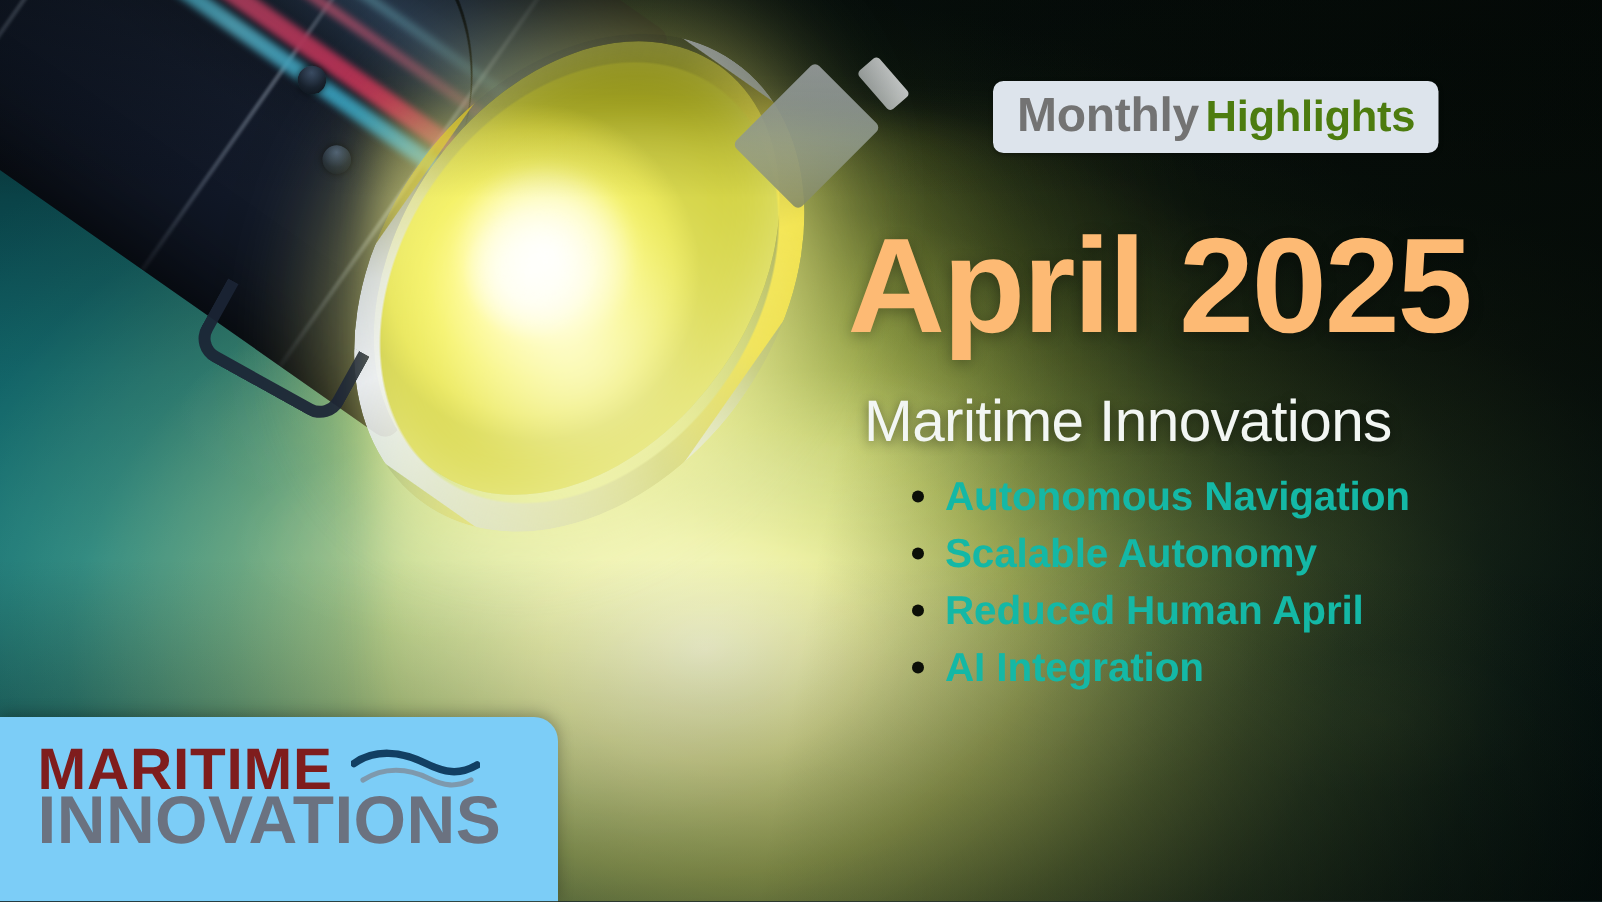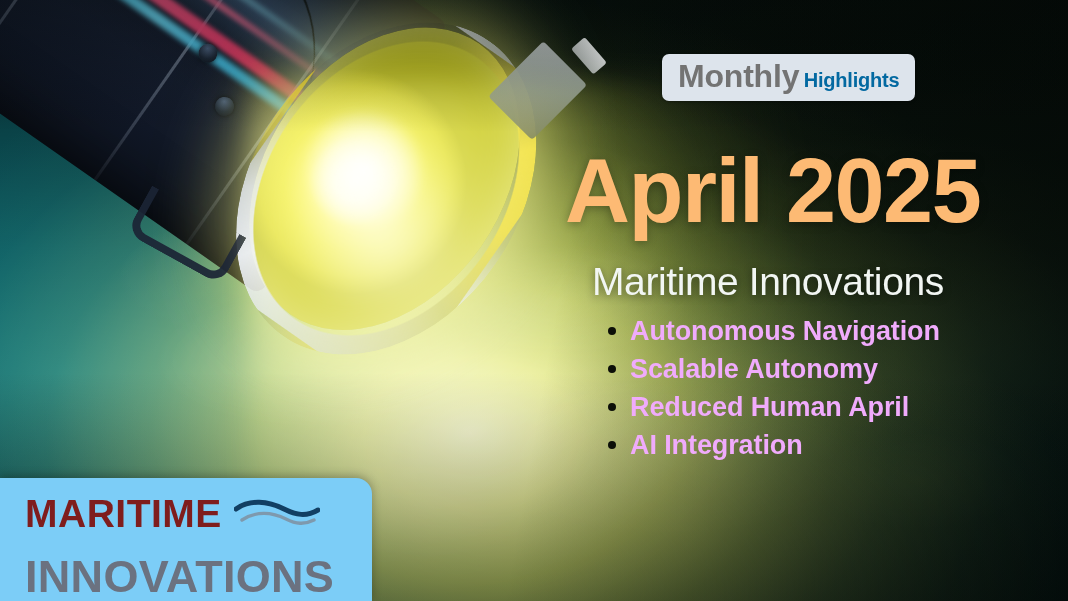--- a/index.html
+++ b/index.html
@@ -179,44 +179,44 @@
     background:#dde4ec;
     border-radius:7px;
     line-height:1;
     white-space:nowrap;
     box-shadow:0 1px 3px rgba(0,0,0,.35);
   }
   .badge-strong{
     font-size:32px;font-weight:bold;color:#737373;letter-spacing:-.2px;
   }
   .badge-soft{
-    font-size:20px;font-weight:bold;color:#0369a1;letter-spacing:-.2px;
+    font-size:29px;font-weight:bold;color:#4d7c0f;letter-spacing:-.2px;
   }
 
   .headline{
     position:absolute;left:565px;top:146px;
     font-size:90px;font-weight:bold;line-height:1;
     color:#fdba74;letter-spacing:-1.5px;white-space:nowrap;
     text-shadow:0 2px 10px rgba(0,0,0,.30);
   }
   .subhead{
-    position:absolute;left:592px;top:262px;
+    position:absolute;left:576px;top:262px;
     font-size:39px;font-weight:400;line-height:1;
     color:#f2f6f3;letter-spacing:-.4px;white-space:nowrap;
     text-shadow:0 2px 8px rgba(0,0,0,.45);
   }
 
   .bullets{
     position:absolute;left:600px;top:318px;
     margin:0;padding:0 0 0 30px;
     list-style:none;
   }
   .bullets li{
     position:relative;
-    font-size:27px;font-weight:bold;color:#f0abfc;
+    font-size:27px;font-weight:bold;color:#14b8a6;
     line-height:1;margin:0 0 11px 0;white-space:nowrap;
     letter-spacing:-.1px;
   }
   .bullets li::before{
     content:"";position:absolute;left:-22px;top:9px;
     width:8px;height:8px;border-radius:50%;background:#0c0f08;
   }
 
   
   .logo-panel{
@@ -228,21 +228,21 @@
   .logo-row1{
     position:absolute;left:25px;top:16px;
     display:flex;align-items:center;gap:12px;
   }
   .logo-maritime{
     font-size:39px;font-weight:bold;letter-spacing:.5px;
     color:#7f1d1d;line-height:1;
   }
   .logo-wave{display:block;}
   .logo-innovations{
-    position:absolute;left:25px;top:76px;
+    position:absolute;left:25px;top:46px;
     font-size:45px;font-weight:bold;letter-spacing:.3px;
     color:#6b7280;line-height:1;
   }
 </style>
 </head>
 <body>
 
 <div id="slide">
 
   <div class="bg-layer bg-base"></div>

